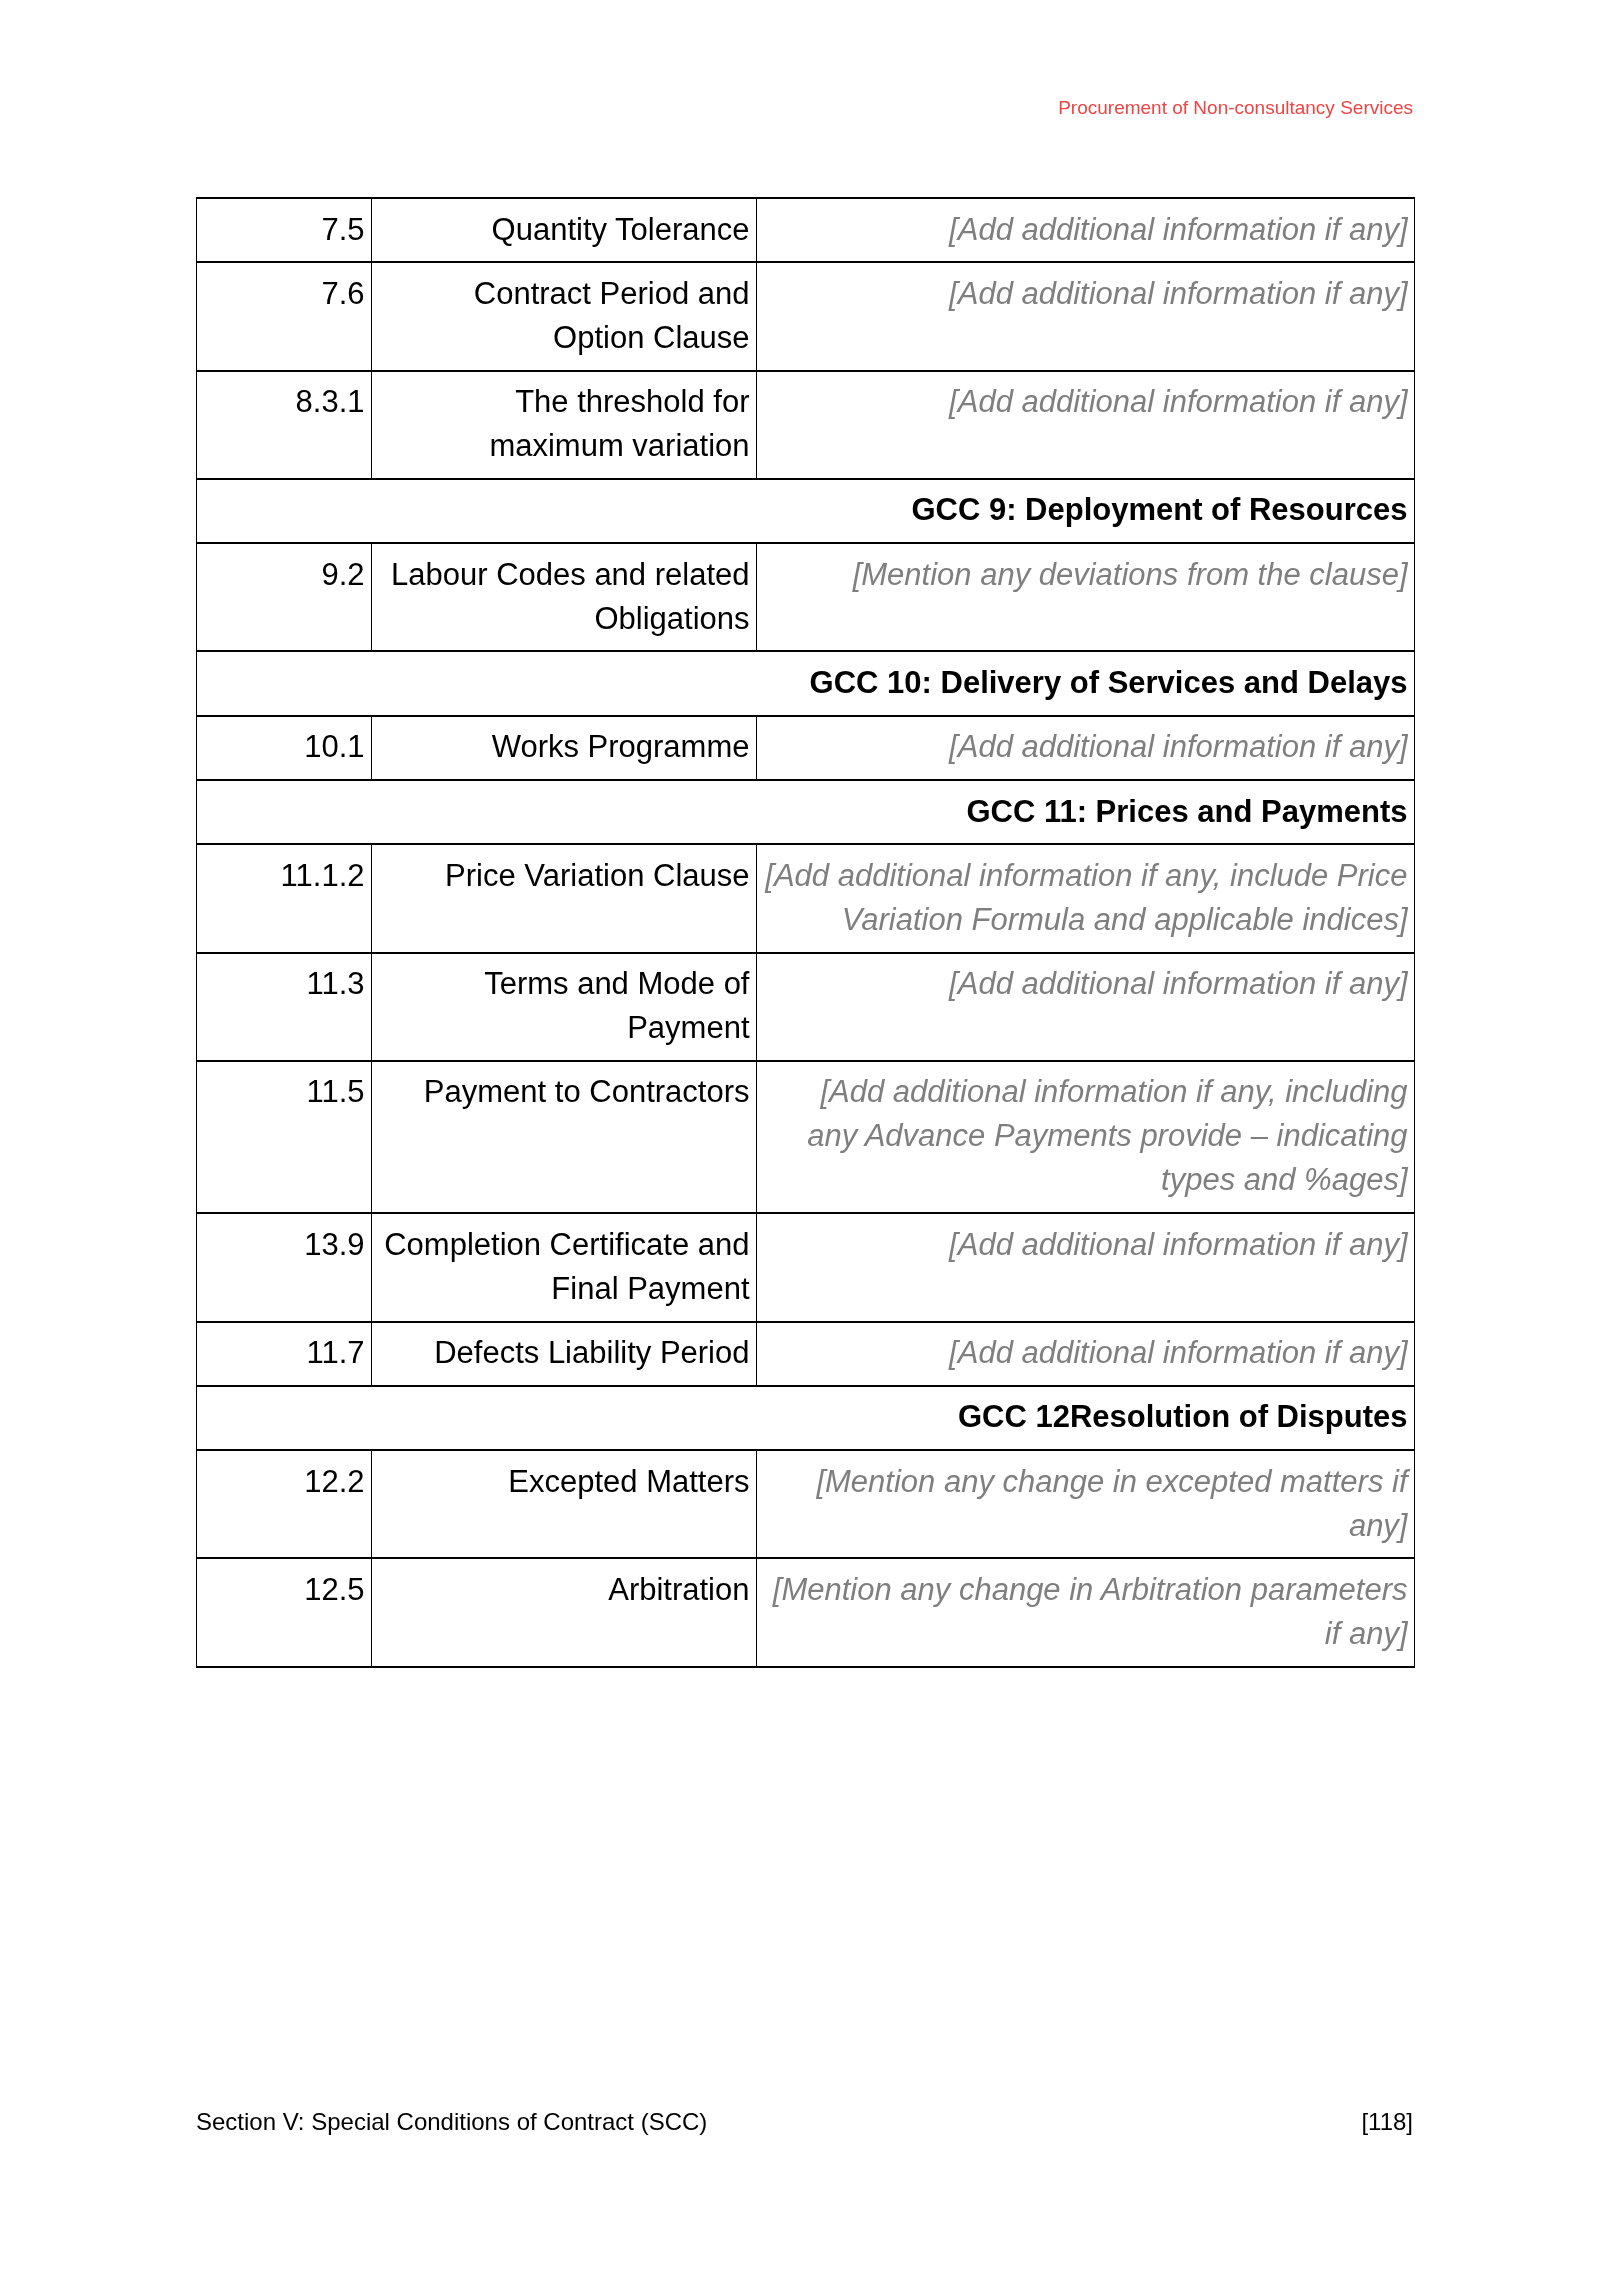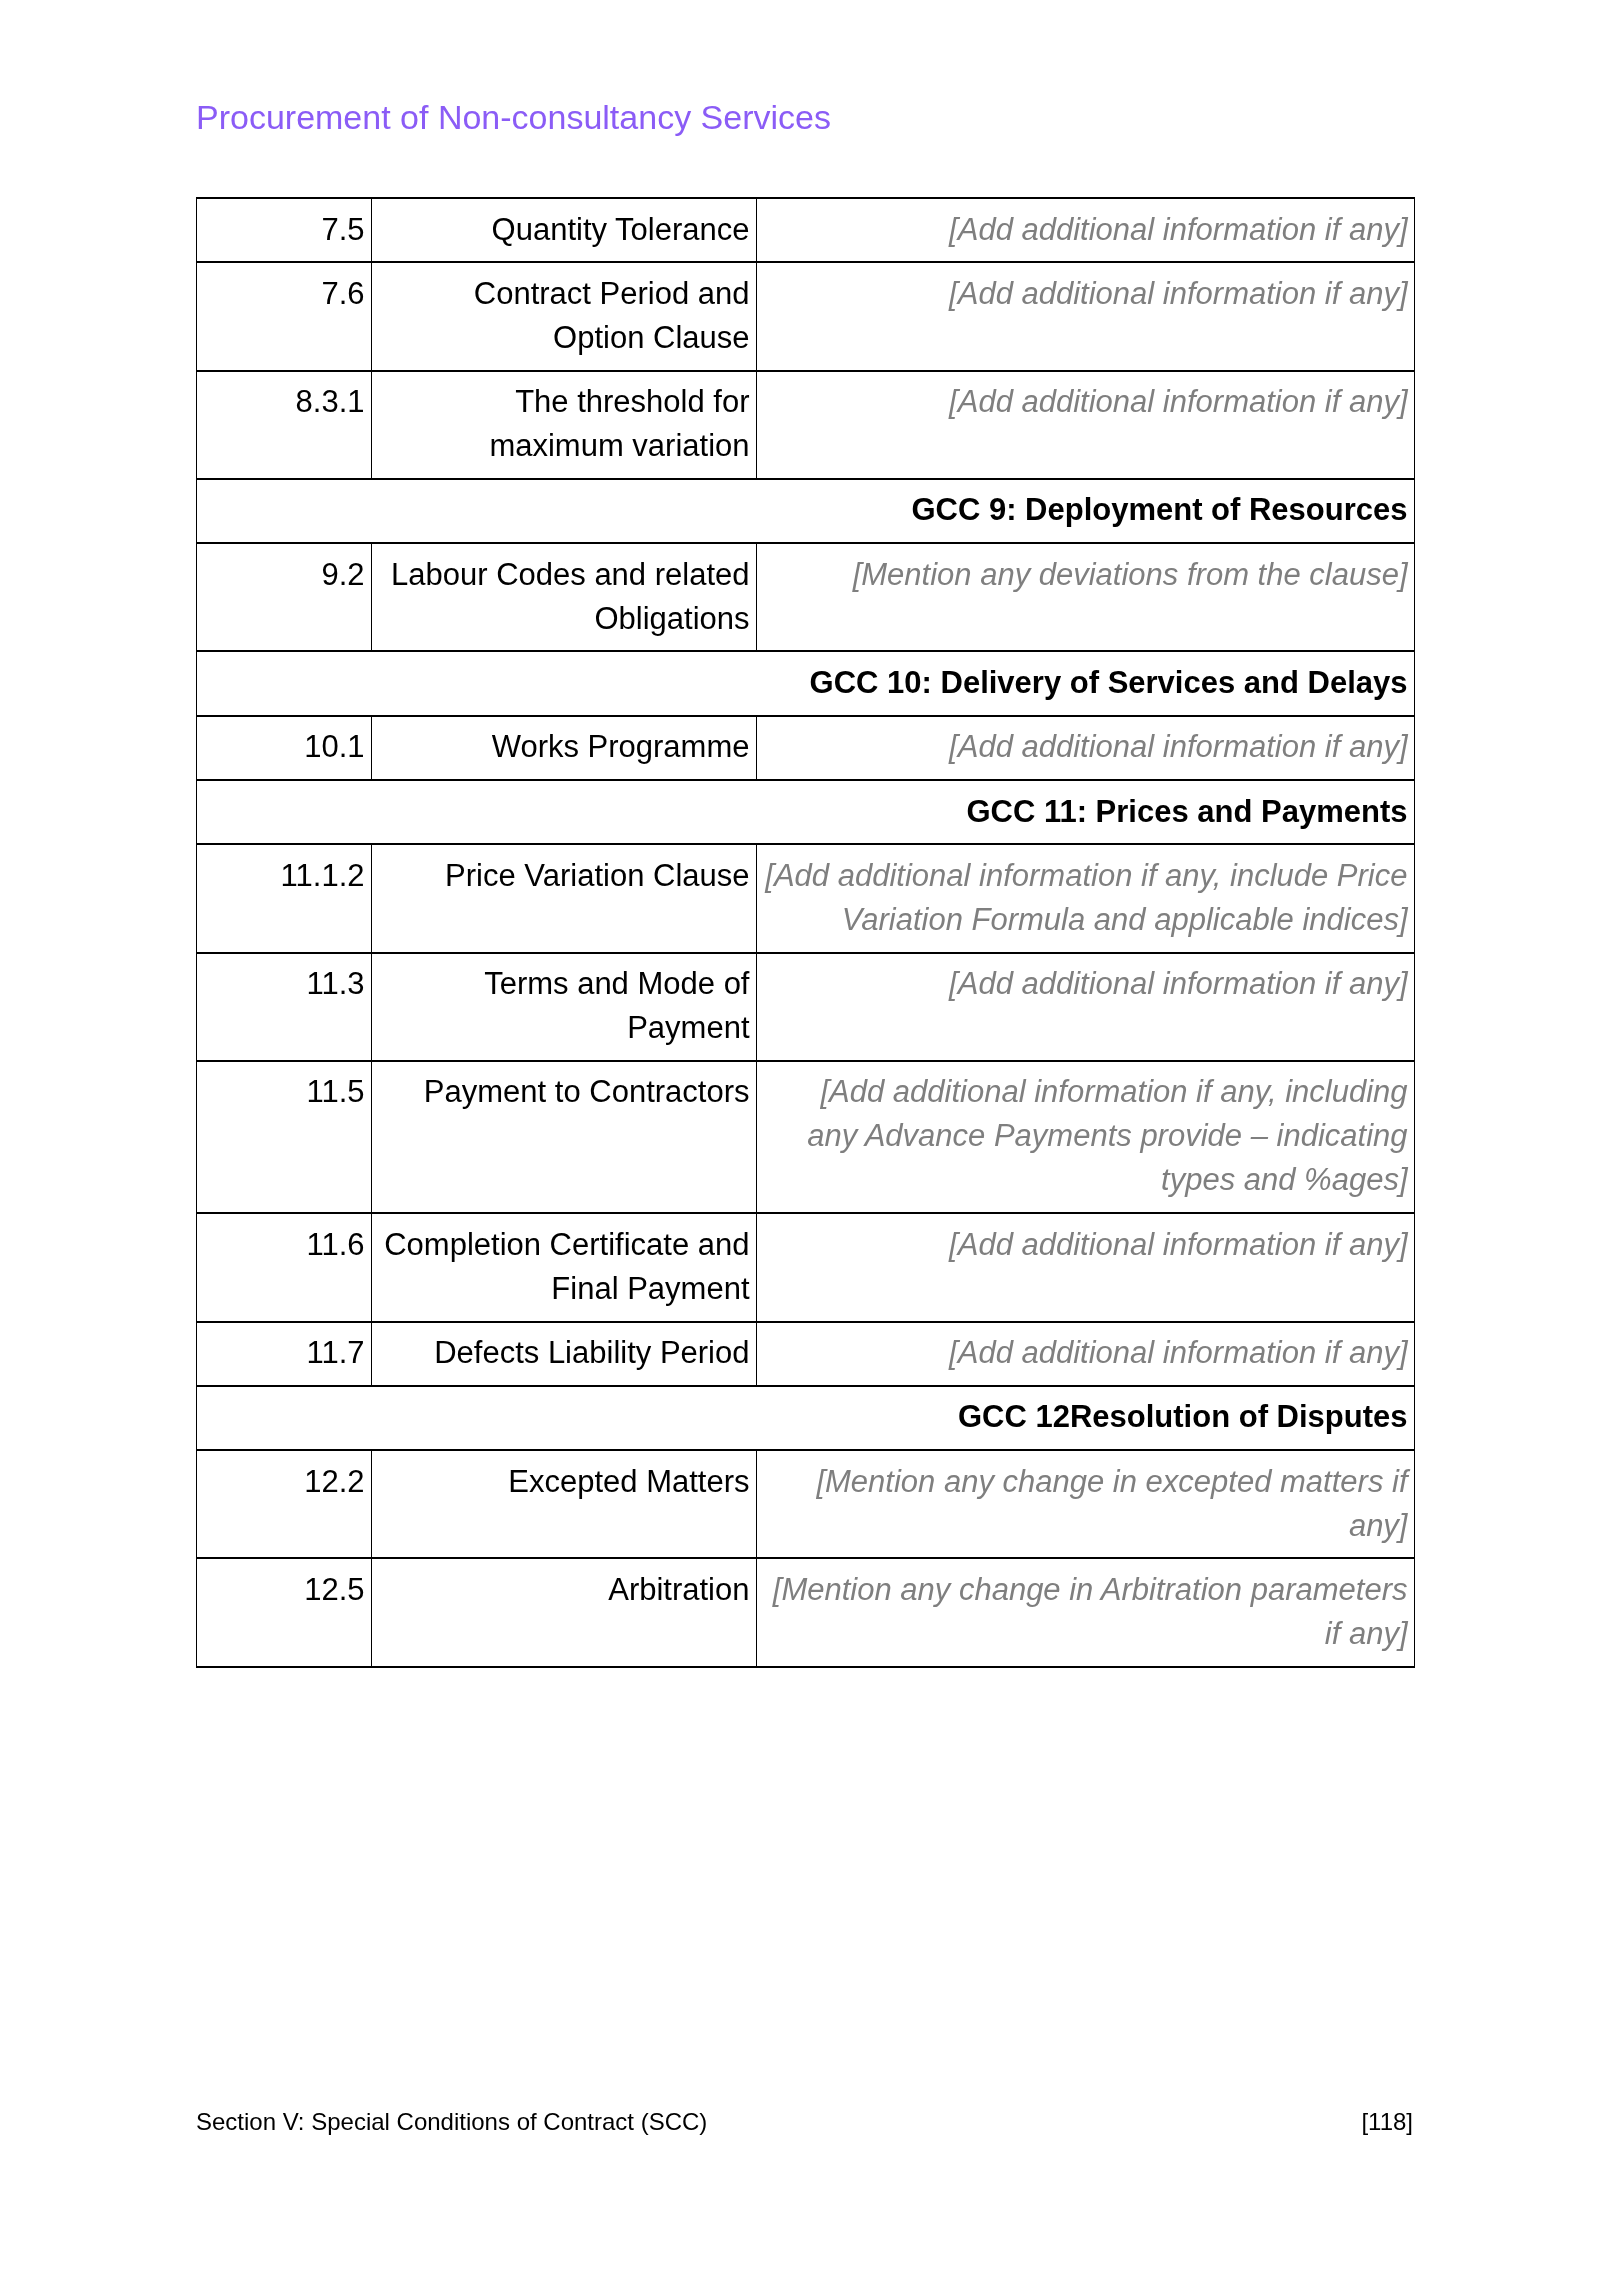--- a/index.html
+++ b/index.html
@@ -10,23 +10,24 @@
     position: relative;
     font-family: "Liberation Sans", sans-serif;
     color: #000000;
     overflow: hidden;
   }
   .page-header {
     position: absolute;
     top: 97px;
     left: 196px;
     right: 210px;
-    font-size: 34px;
+    text-align: right;
+    font-size: 19px;
     line-height: 1.2;
-    color: #8b5cf6;
+    color: #ef4444;
   }
   table.scc-table {
     position: absolute;
     top: 197px;
     left: 196px;
     width: 1218px;
     border-collapse: collapse;
     table-layout: fixed;
     font-size: 31px;
     line-height: 44px;
@@ -119,21 +120,21 @@
       <td class="col-clause">11.3</td>
       <td class="col-title">Terms and Mode of Payment</td>
       <td class="col-value placeholder">[Add additional information if any]</td>
     </tr>
     <tr>
       <td class="col-clause">11.5</td>
       <td class="col-title">Payment to Contractors</td>
       <td class="col-value placeholder">[Add additional information if any, including any Advance Payments provide – indicating types and %ages]</td>
     </tr>
     <tr>
-      <td class="col-clause">11.6</td>
+      <td class="col-clause">13.9</td>
       <td class="col-title">Completion Certificate and Final Payment</td>
       <td class="col-value placeholder">[Add additional information if any]</td>
     </tr>
     <tr>
       <td class="col-clause">11.7</td>
       <td class="col-title">Defects Liability Period</td>
       <td class="col-value placeholder">[Add additional information if any]</td>
     </tr>
     <tr>
       <td class="section-cell" colspan="3">GCC 12Resolution of Disputes</td>

